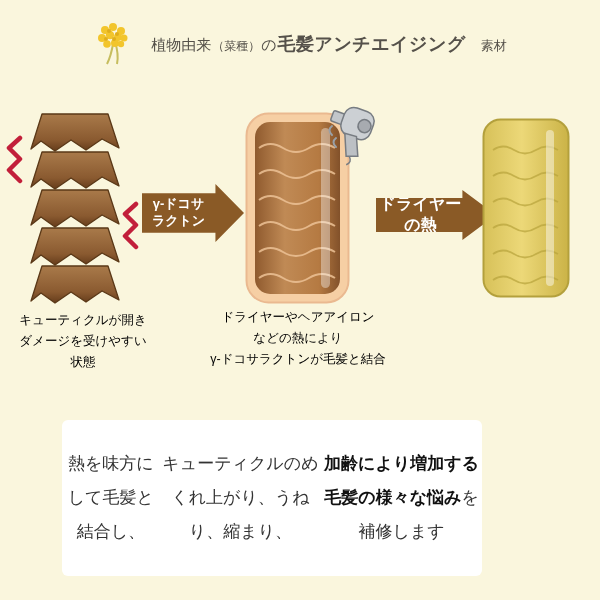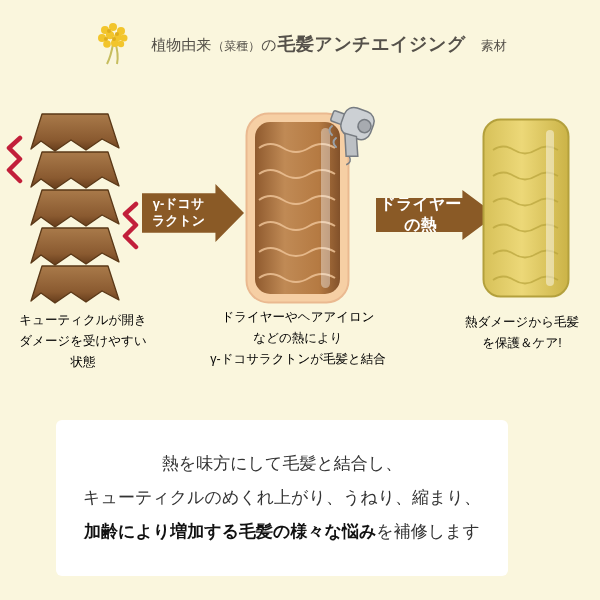--- a/index.html
+++ b/index.html
@@ -37,23 +37,23 @@
   }
   .arrow1{left:142px;top:184px;width:102px;height:58px;font-size:13px;padding-right:29px;}
   .arrow2{left:376px;top:190px;width:120px;height:50px;font-size:16px;padding-right:31px;}
   
   .caption{position:absolute;color:#000000;font-size:12.5px;line-height:21px;text-align:center;}
   .cap-left{left:8px;top:310px;width:150px}
   .cap-mid{left:198px;top:307px;width:200px}
   .cap-right{left:448px;top:312px;width:148px}
   
   .summary-box{
-    position:absolute;left:56px;top:420px;width:452px;height:156px;
+    position:absolute;left:62px;top:420px;width:420px;height:156px;
     background:#ffffff;border-radius:6px;
-    display:flex;flex-direction:column;align-items:center;justify-content:center;
+    display:flex;align-items:center;justify-content:center;
     color:#333;font-size:17px;line-height:34px;text-align:center;
   }
   .summary-final b{font-weight:700;color:#111;}
 </style>
 </head>
 <body>
 
 <div class="canvas">
 
   <header class="title-row">
@@ -197,24 +197,20 @@
   <div class="caption cap-left">
     <div>キューティクルが開き</div>
     <div>ダメージを受けやすい</div>
     <div>状態</div>
   </div>
   <div class="caption cap-mid">
     <div>ドライヤーやヘアアイロン</div>
     <div>などの熱により</div>
     <div>γ-ドコサラクトンが毛髪と結合</div>
   </div>
-  <div class="caption cap-right">
-    <div>熱ダメージから毛髪</div>
-    <div>を保護＆ケア!</div>
-  </div>
 
   <div class="summary-box">
     <div>熱を味方にして毛髪と結合し、</div>
     <div>キューティクルのめくれ上がり、うねり、縮まり、</div>
     <div class="summary-final">
       <b>加齢により増加する毛髪の様々な悩み</b><span>を補修します</span>
     </div>
   </div>
 
 </div>

